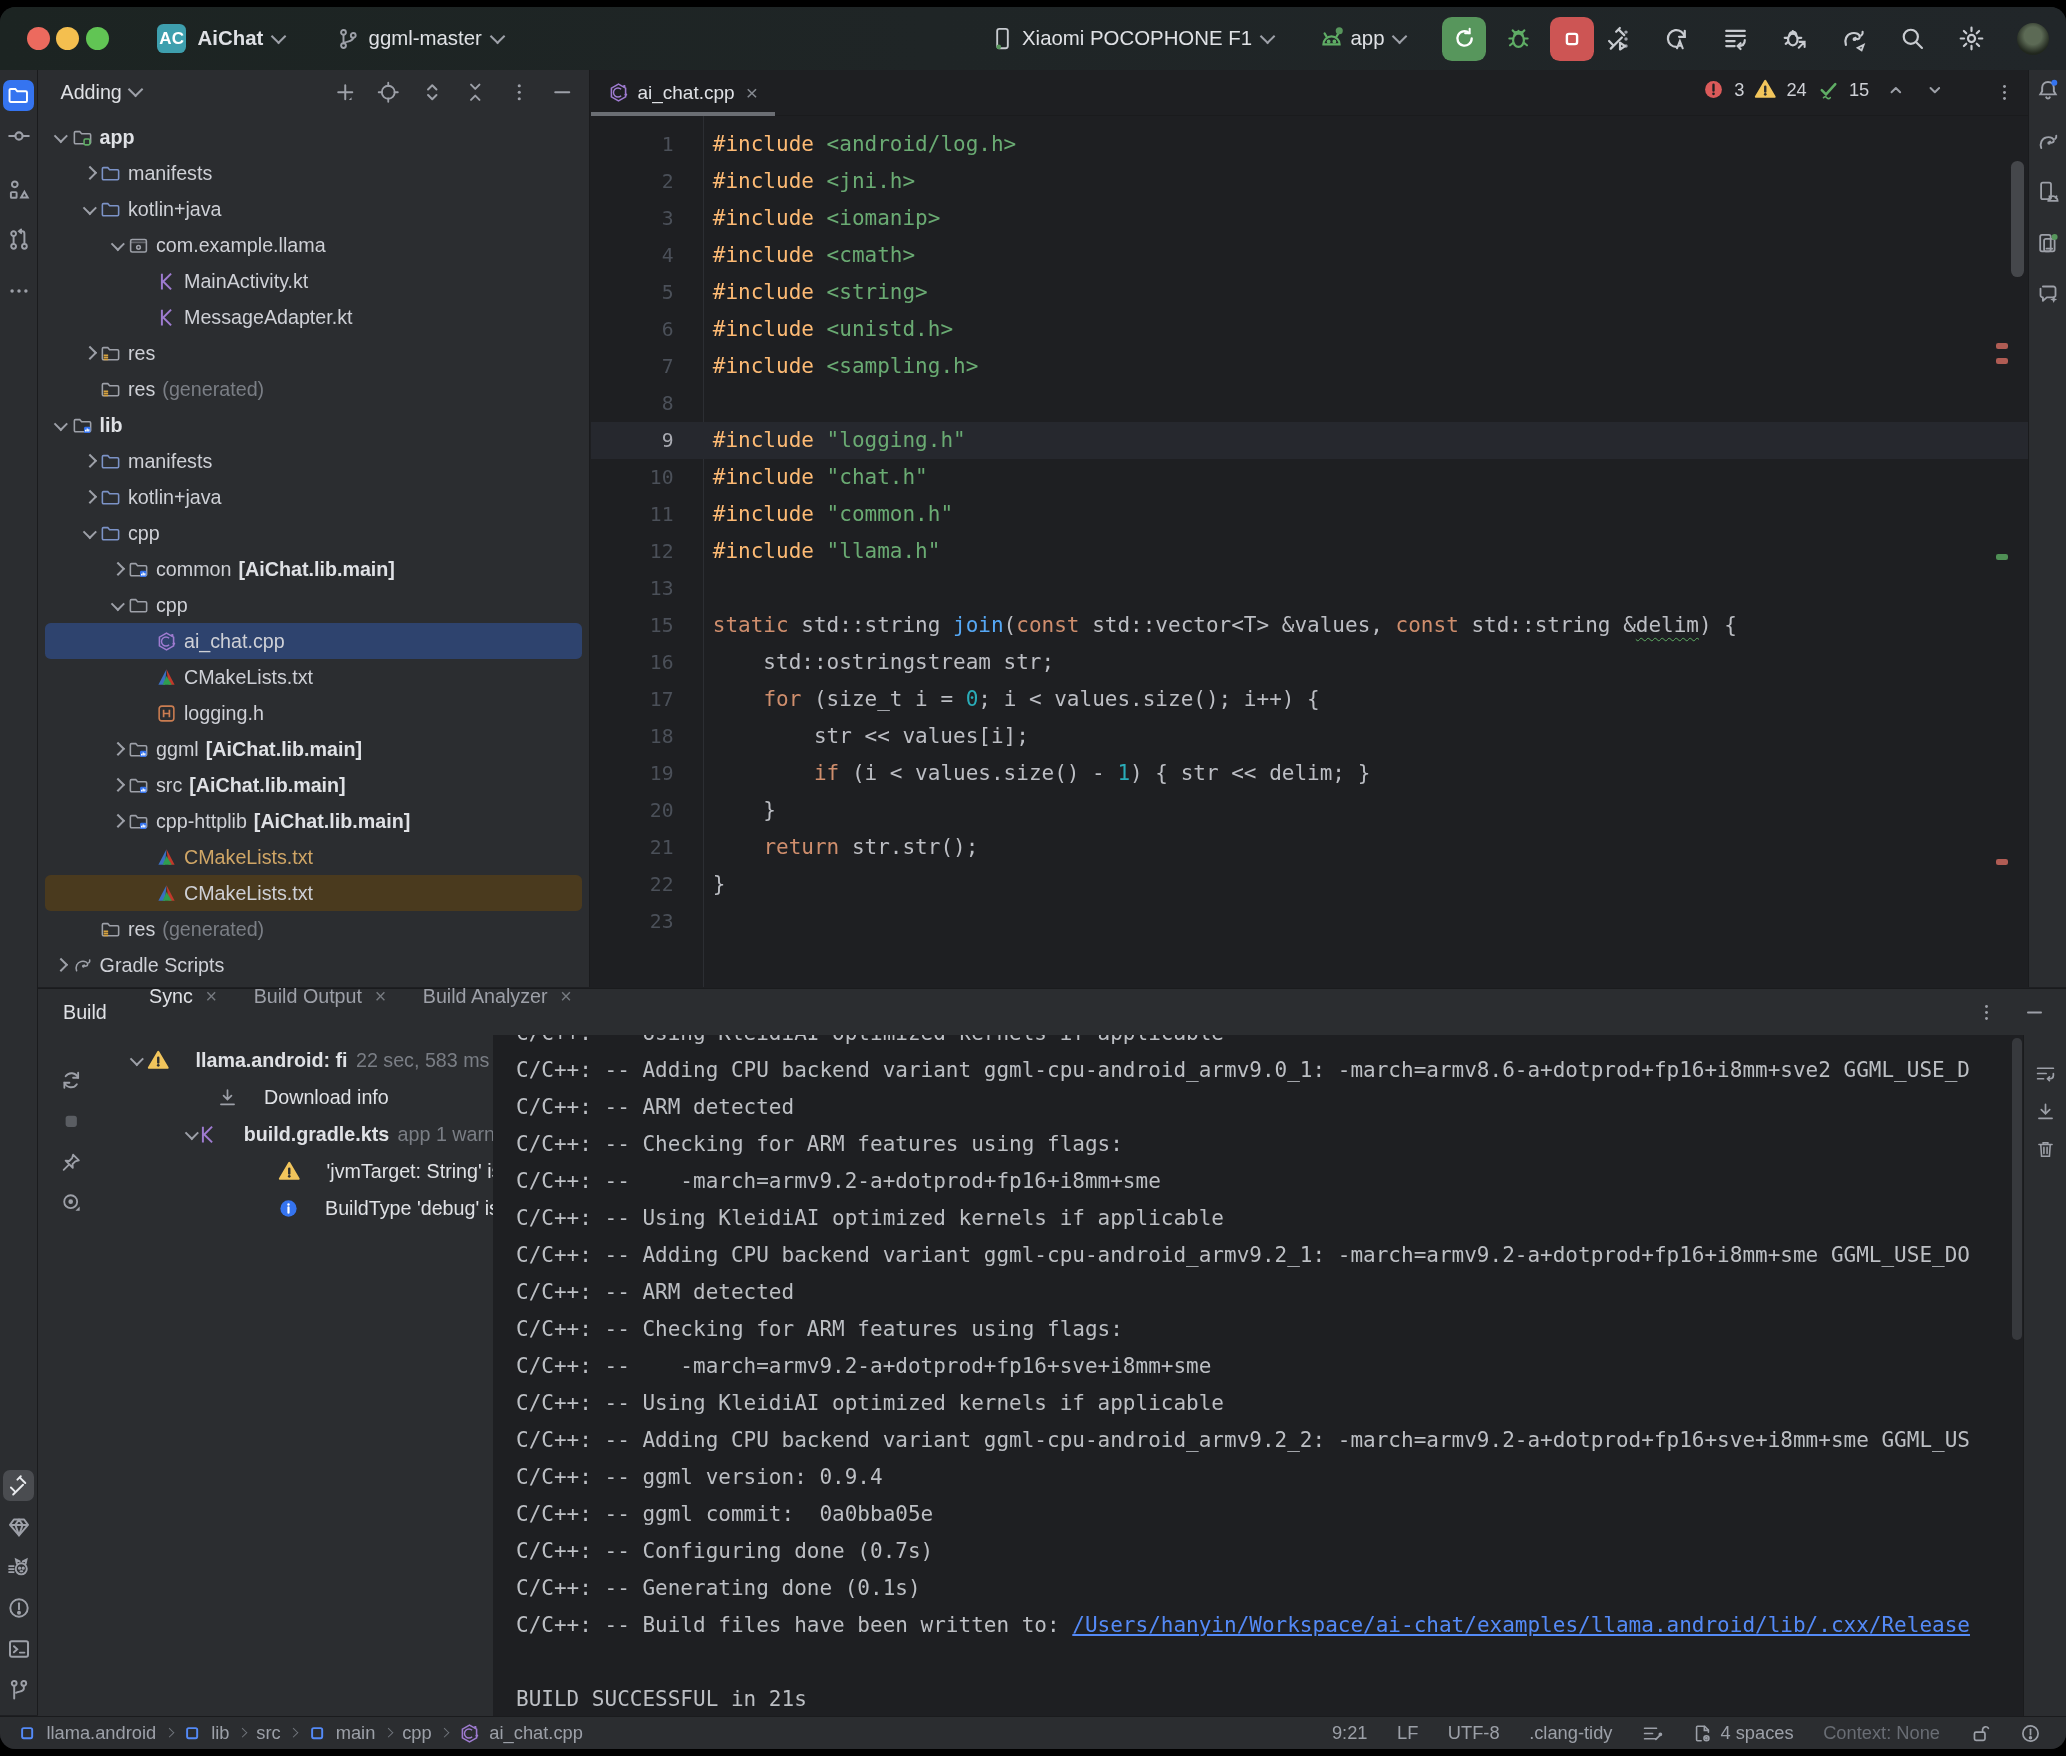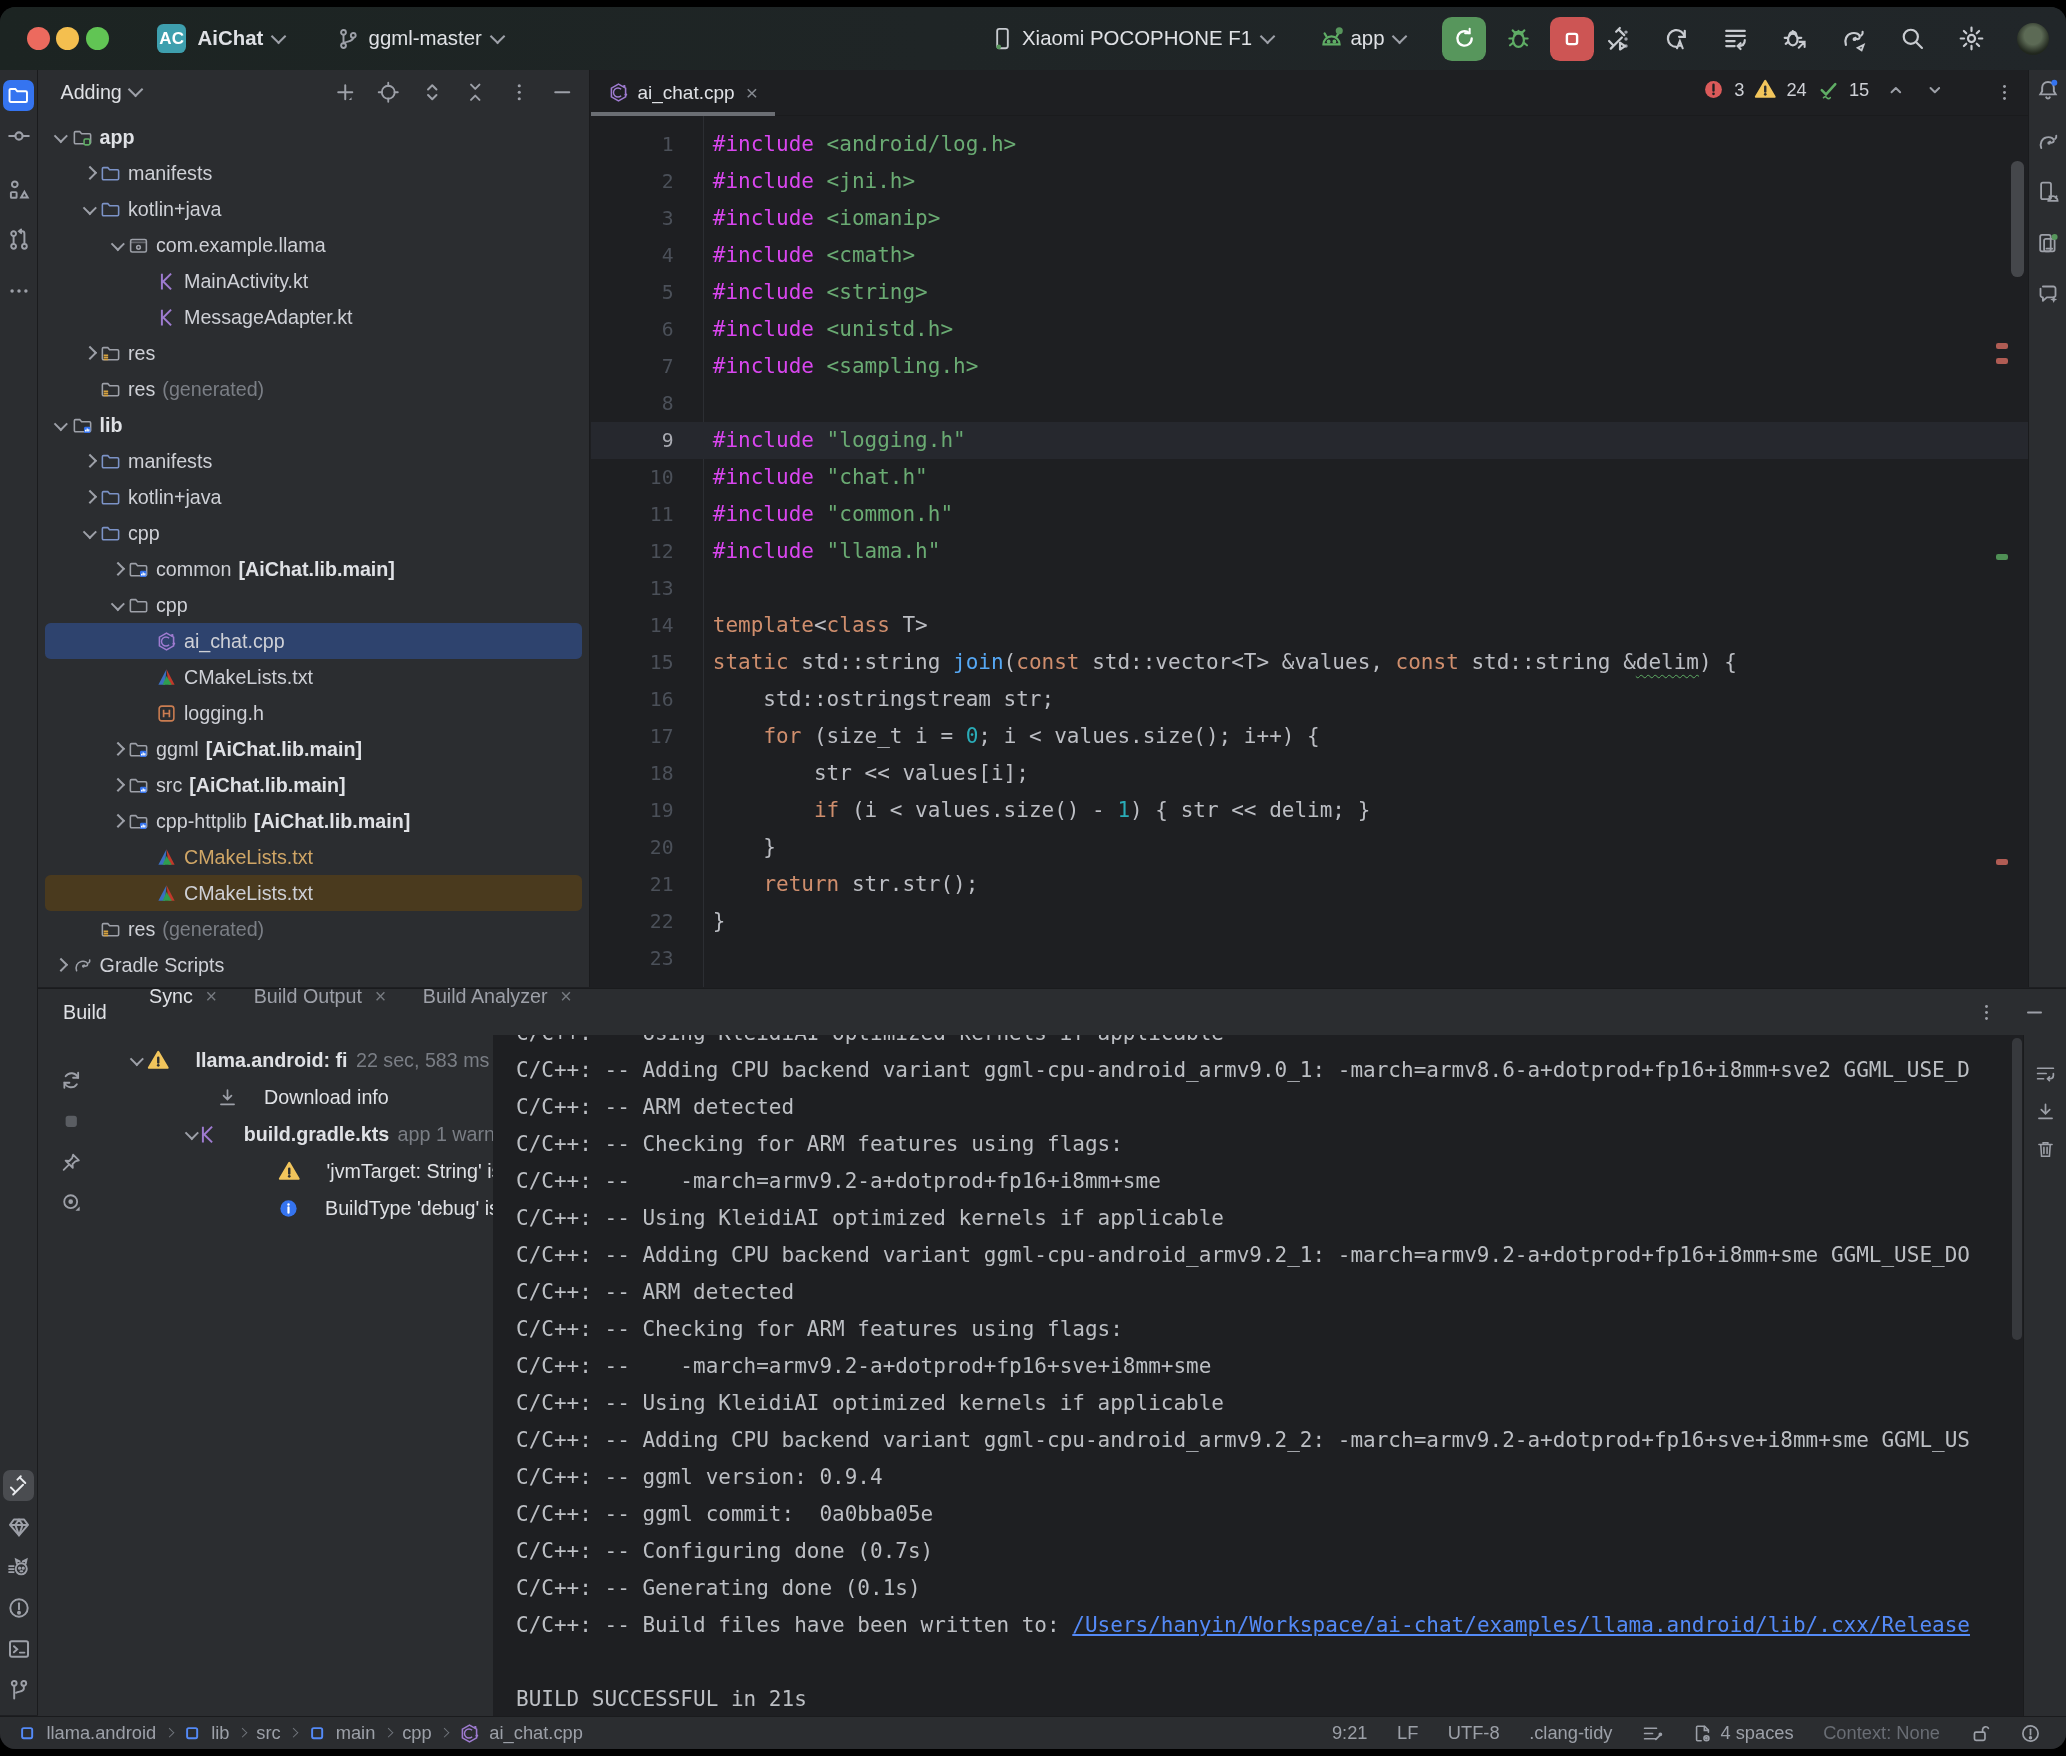--- a/index.html
+++ b/index.html
@@ -54,21 +54,21 @@
   .edtab.active::after{content:"";position:absolute;left:0;right:0;bottom:-1.4px;height:4.2px;background:#6b6e74}
   #tabkebab{position:absolute;right:12.7px}
   #code{position:absolute;top:46px;left:0;right:0;bottom:0;padding-top:9.8px;overflow:hidden;
     font-family:"DejaVu Sans Mono",monospace;font-size:21px}
   .cl{height:37px;display:flex;align-items:center;position:relative}
   .cl.caret{background:#26282e}
   .gut{width:112px;flex:none;text-align:right;padding-right:29.5px;box-sizing:border-box;color:#4b5059;font-size:19.7px}
   .cl.caret .gut{color:#a9abb2}
   .ctext{padding-left:9.8px;white-space:pre}
   #gutline{position:absolute;top:0;bottom:0;left:112px;width:1.4px;background:#2c2e33}
-  .d{color:#d946ef}.s{color:#6aab73}.k{color:#cf8e6d}.f{color:#56a8f5}.p{color:#bcbec4}.n{color:#2aacb8}
+  .d{color:#fdba74}.s{color:#6aab73}.k{color:#cf8e6d}.f{color:#56a8f5}.p{color:#bcbec4}.n{color:#2aacb8}
   .q{color:#bcbec4;text-decoration:underline wavy #5fad65 1.4px;text-underline-offset:4.9px}
   #inspect{position:absolute;top:8.4px;right:83px;display:flex;align-items:center;gap:9.8px;font-size:18.3px;color:#ced0d6}
   #edscroll{position:absolute;right:4.2px;top:91px;width:12.7px;height:116px;border-radius:6.3px;background:#45474b}
   .stripemark{position:absolute;right:19.7px;width:12.7px;height:5.6px;border-radius:2.1px}
   
   #rightstripe{position:absolute;top:63px;right:0;width:37px;height:917px;background:#2b2d30;
     border-left:1.4px solid #1a1b1d;display:flex;flex-direction:column;align-items:center}
   
   #buildwin{position:absolute;top:981px;left:38px;right:0;height:728px;background:#1e1f22;border-top:1.4px solid #1a1b1d}
   #buildhead{height:46px;background:#2b2d30;display:flex;align-items:center;position:relative}
@@ -704,24 +704,20 @@
         </div>
         <div class="cl">
           <span class="gut">12</span>
           <span class="ctext"><span class="d">#include</span><span class="p"> </span><span class="s">"llama.h"</span></span>
         </div>
         <div class="cl">
           <span class="gut">13</span>
           <span class="ctext"></span>
         </div>
         <div class="cl">
-          <span class="gut">14</span>
-          <span class="ctext"><span class="k">template</span><span class="p">&lt;</span><span class="k">class</span><span class="p"> T&gt;</span></span>
-        </div>
-        <div class="cl">
           <span class="gut">15</span>
           <span class="ctext"><span class="k">static</span><span class="p"> std::string </span><span class="f">join</span><span class="p">(</span><span class="k">const</span><span class="p"> std::vector&lt;T&gt; &amp;values, </span><span class="k">const</span><span class="p"> std::string &amp;</span><span class="q">delim</span><span class="p">) {</span></span>
         </div>
         <div class="cl">
           <span class="gut">16</span>
           <span class="ctext"><span class="p">    std::ostringstream str;</span></span>
         </div>
         <div class="cl">
           <span class="gut">17</span>
           <span class="ctext"><span class="p">    </span><span class="k">for</span><span class="p"> (size_t i = </span><span class="n">0</span><span class="p">; i &lt; values.size(); i++) {</span></span>

